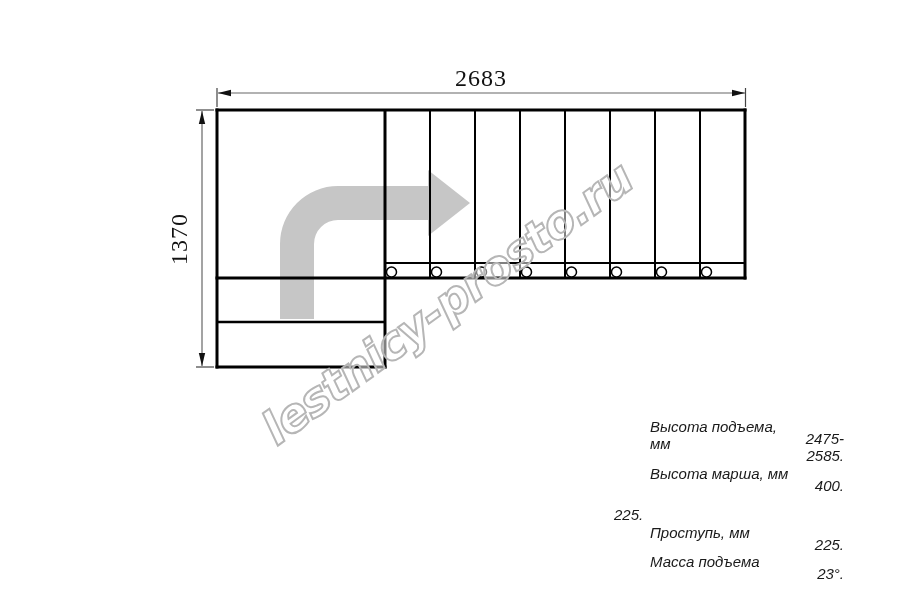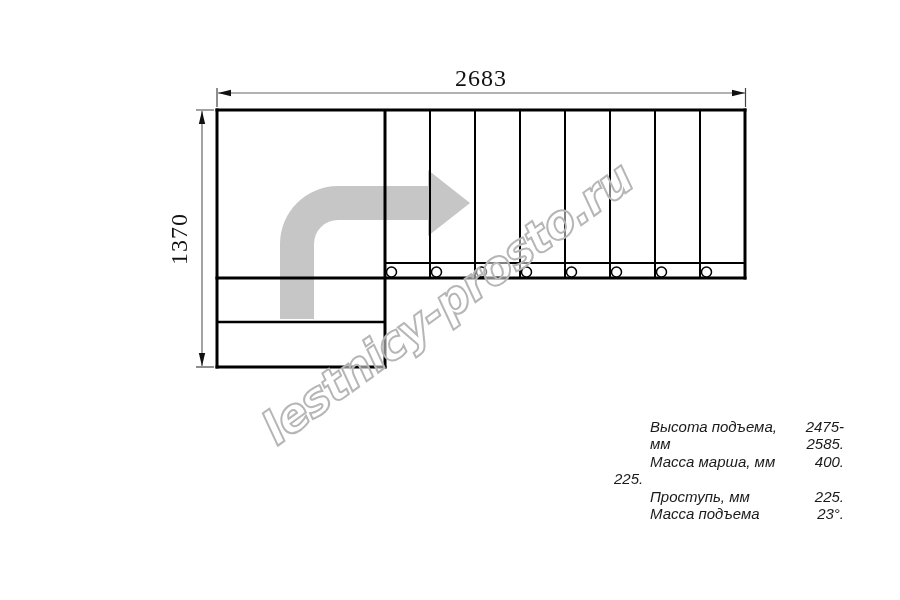--- a/index.html
+++ b/index.html
@@ -1,19 +1,18 @@
 <!DOCTYPE html>
 <html><head>
 <meta charset="utf-8">
 <style>
   html,body{margin:0;padding:0;background:#ffffff;}
   #stage{
     position:relative;width:900px;height:600px;background:#ffffff;overflow:hidden;
     font-family:"Liberation Sans",sans-serif;
-    border-radius:30px;
   }
   #plan-svg{position:absolute;left:0;top:0;z-index:1;}
   .dim-text{
     font-family:"Liberation Serif",serif;
     font-size:24px;fill:#111;letter-spacing:1px;
   }
   #watermark{
     position:absolute;left:447px;top:303px;z-index:2;
     transform:translate(-50%,-50%) rotate(-36deg);
     font-family:"DejaVu Sans",sans-serif;
@@ -21,21 +20,21 @@
     font-size:46px;letter-spacing:-1px;white-space:nowrap;
     color:rgba(255,255,255,0.5);
     -webkit-text-stroke:2px #b6b6b6;
   }
   #spec-table{
     position:absolute;left:614px;top:418px;width:230px;z-index:3;
     font-style:italic;font-size:15px;line-height:17.4px;color:#1a1a1a;
   }
   .spec-row{display:flex;justify-content:space-between;}
   .spec-label{text-align:left;margin-left:36px;}
-  .spec-value{text-align:right;}
+  .spec-value{text-align:right;margin-top:12px;}
 </style>
 </head>
 <body>
 
 <div id="stage">
 
   <svg id="plan-svg" width="900" height="600" viewBox="0 0 900 600">
 
     <path d="M280,319 L280,244 A58,58 0 0 1 338,186 L428,186 L428,170 L470,203 L428,236 L428,220 L338,220 A24,24 0 0 0 314,244 L314,319 Z" fill="#c6c6c6"></path>
 
@@ -91,21 +90,21 @@
   </svg>
 
   <div id="watermark">lestnicy-prosto.ru</div>
 
   <div id="spec-table">
     <div class="spec-row">
       <span class="spec-label">Высота подъема, мм</span>
       <span class="spec-value">2475-2585.</span>
     </div>
     <div class="spec-row">
-      <span class="spec-label">Масса марша, мм</span>
+      <span class="spec-label">Высота марша, мм</span>
       <span class="spec-value">400.</span>
     </div>
     <div class="spec-row">
       <span class="spec-value">225.</span>
     </div>
     <div class="spec-row">
       <span class="spec-label">Проступь, мм</span>
       <span class="spec-value">225.</span>
     </div>
     <div class="spec-row">

